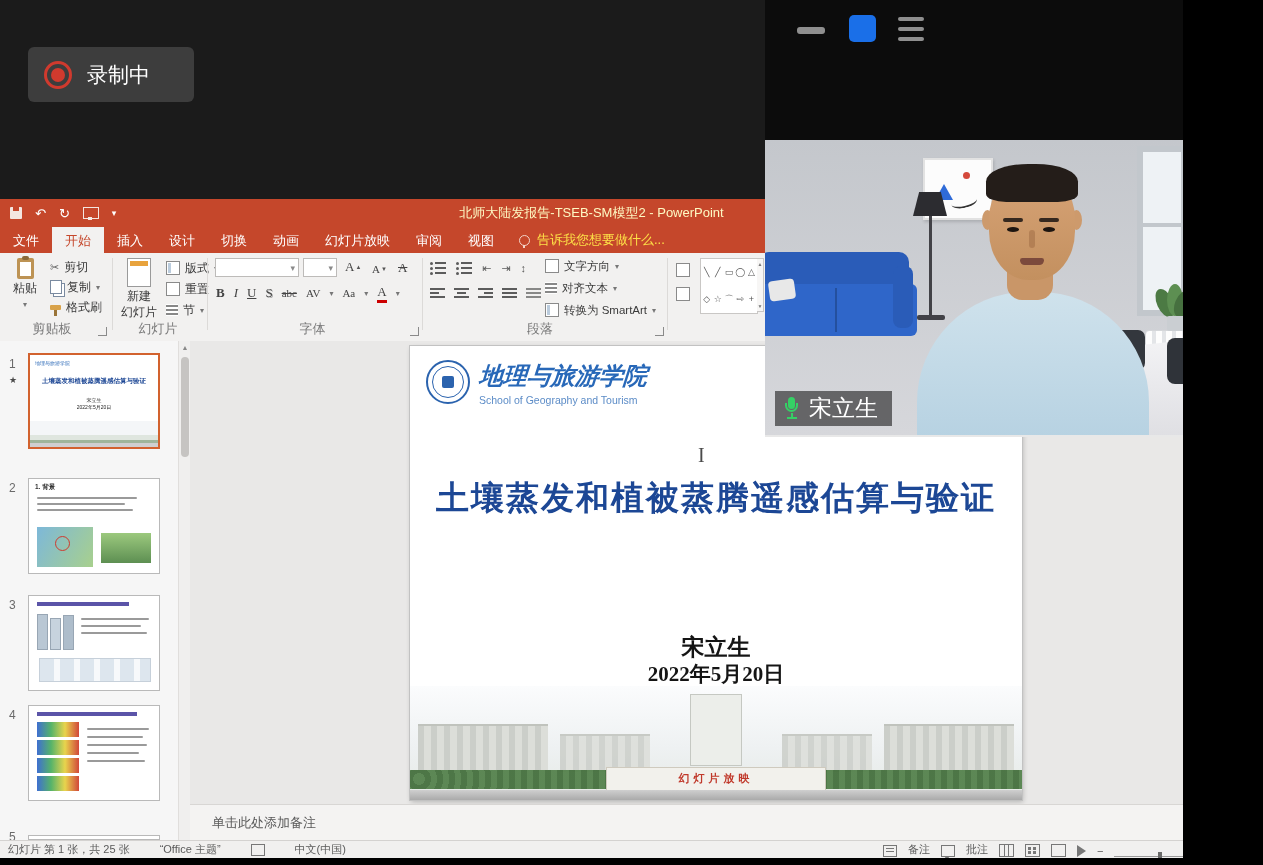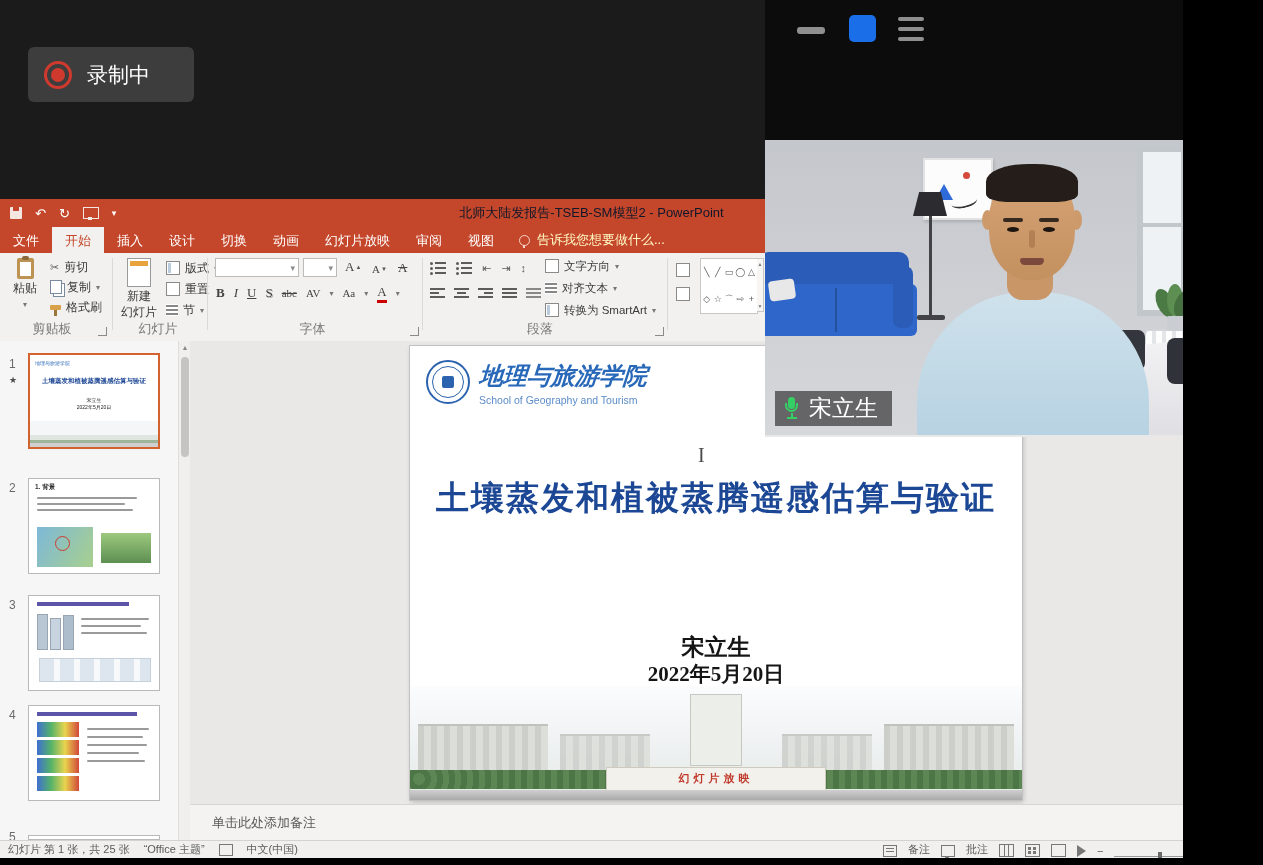--- a/index.html
+++ b/index.html
@@ -14,26 +14,26 @@
   .rec-text{color:#fff;font-size:21px;}
 
   
   .titlebar{position:absolute;left:0;top:199px;width:100%;height:28px;background:#c5472b;}
   .qat{position:absolute;left:10px;top:0;height:28px;display:flex;align-items:center;gap:13px;color:#fff;font-size:13px;}
   .ic-save{width:12px;height:12px;background:#f4e6e0;border-radius:1px;position:relative;}
   .ic-save::after{content:"";position:absolute;left:3px;top:0;width:6px;height:4px;background:#c5472b;}
   .ic-screen{width:14px;height:10px;border:1.5px solid #f4e6e0;position:relative;}
   .ic-screen::after{content:"";position:absolute;left:4px;top:9px;width:4px;height:3px;background:#f4e6e0;}
   .win-title{position:absolute;left:0;top:0;width:100%;height:28px;line-height:28px;text-align:center;
-             color:#0f172a;font-size:13px;}
+             color:#fef9c3;font-size:13px;}
   .menubar{position:absolute;left:0;top:227px;width:100%;height:26px;background:#c5472b;display:flex;
            align-items:stretch;color:#fff;font-size:13px;}
   .tab{padding:5px 13px 4px;cursor:default;display:flex;align-items:center;}
   .tab.active{background:#f2f1f0;color:#c5472b;}
-  .tellme{display:flex;align-items:center;gap:7px;padding:0 12px;color:#fef9c3;justify-content:space-between;}
+  .tellme{display:flex;align-items:center;gap:7px;padding:0 12px;color:#fde047;justify-content:space-between;}
   .bulb{width:9px;height:9px;border:1.5px solid #f3d3c8;border-radius:50%;position:relative;}
   .bulb::after{content:"";position:absolute;left:2.5px;top:9px;width:2px;height:3px;background:#f3d3c8;}
 
   
   .ribbon{position:absolute;left:0;top:253px;width:100%;height:88px;background:#f2f1f0;
           border-bottom:1px solid #c9c7c5;font-size:12px;color:#3b3b3b;}
   .vsep{position:absolute;top:5px;height:72px;width:1px;background:#dcdad8;}
   .grp-label{position:absolute;bottom:3px;font-size:13px;color:#7a7a7a;text-align:center;}
   .launcher{position:absolute;bottom:5px;width:8px;height:8px;border-right:1px solid #8a8a8a;border-bottom:1px solid #8a8a8a;}
   .bigbtn{position:absolute;display:flex;flex-direction:column;align-items:center;gap:3px;padding-top:3px;text-align:center;line-height:13px;}
@@ -111,21 +111,21 @@
   
   .vbar{position:absolute;left:1247px;top:437px;width:16px;height:367px;background:#f2f1f0;border-left:1px solid #dcdad8;}
   .vthumb{position:absolute;left:3px;top:6px;width:10px;height:110px;background:#cdcbc9;border-radius:5px;}
   .vbtn{position:absolute;left:0;width:16px;height:18px;display:flex;align-items:center;justify-content:center;color:#666;font-size:8px;}
   .dblchev{font-size:11px;color:#555;display:inline-block;}
 
   
   .notes{position:absolute;left:190px;top:804px;width:1073px;height:36px;background:#f4f3f2;border-top:1px solid #d8d6d4;
          color:#595959;font-size:13px;display:flex;align-items:center;padding-left:22px;box-sizing:border-box;}
   .status{position:absolute;left:0;top:840px;width:1263px;height:18px;background:#f1f0ef;border-top:1px solid #d4d2d0;
-          display:flex;align-items:center;font-size:11px;color:#5a5a5a;box-sizing:border-box;padding:0 8px;gap:14px;}
+          display:flex;align-items:center;font-size:11px;color:#5a5a5a;box-sizing:border-box;padding:0 8px;gap:30px;}
   .status .right{margin-left:auto;display:flex;align-items:flex-end;gap:11px;}
   .si{width:12px;height:10px;border:1px solid #777;position:relative;flex:0 0 auto;}
   .si.notes-i::after{content:"";position:absolute;left:2px;top:2px;right:2px;height:1px;background:#777;box-shadow:0 3px 0 #777;}
   .si.com-i::after{content:"";position:absolute;left:2px;bottom:-4px;border-left:3px solid transparent;border-right:3px solid transparent;border-top:4px solid #777;}
   .vi{width:13px;height:11px;border:1px solid #777;position:relative;flex:0 0 auto;}
   .vi.grid::after{content:"";position:absolute;left:4px;top:0;bottom:0;width:1px;background:#777;box-shadow:4px 0 0 #777;}
   .vi.sorter::after{content:"";position:absolute;left:2px;top:2px;width:3px;height:3px;background:#777;box-shadow:5px 0 0 #777,0 4px 0 #777,5px 4px 0 #777;}
   .vi.show{border:none;width:0;height:0;border-left:9px solid #777;border-top:6px solid transparent;border-bottom:6px solid transparent;}
   .ztrack{width:70px;height:1px;background:#9a9a9a;position:relative;}
   .zknob{position:absolute;left:62%;top:-4px;width:4px;height:9px;background:#6a6a6a;}

